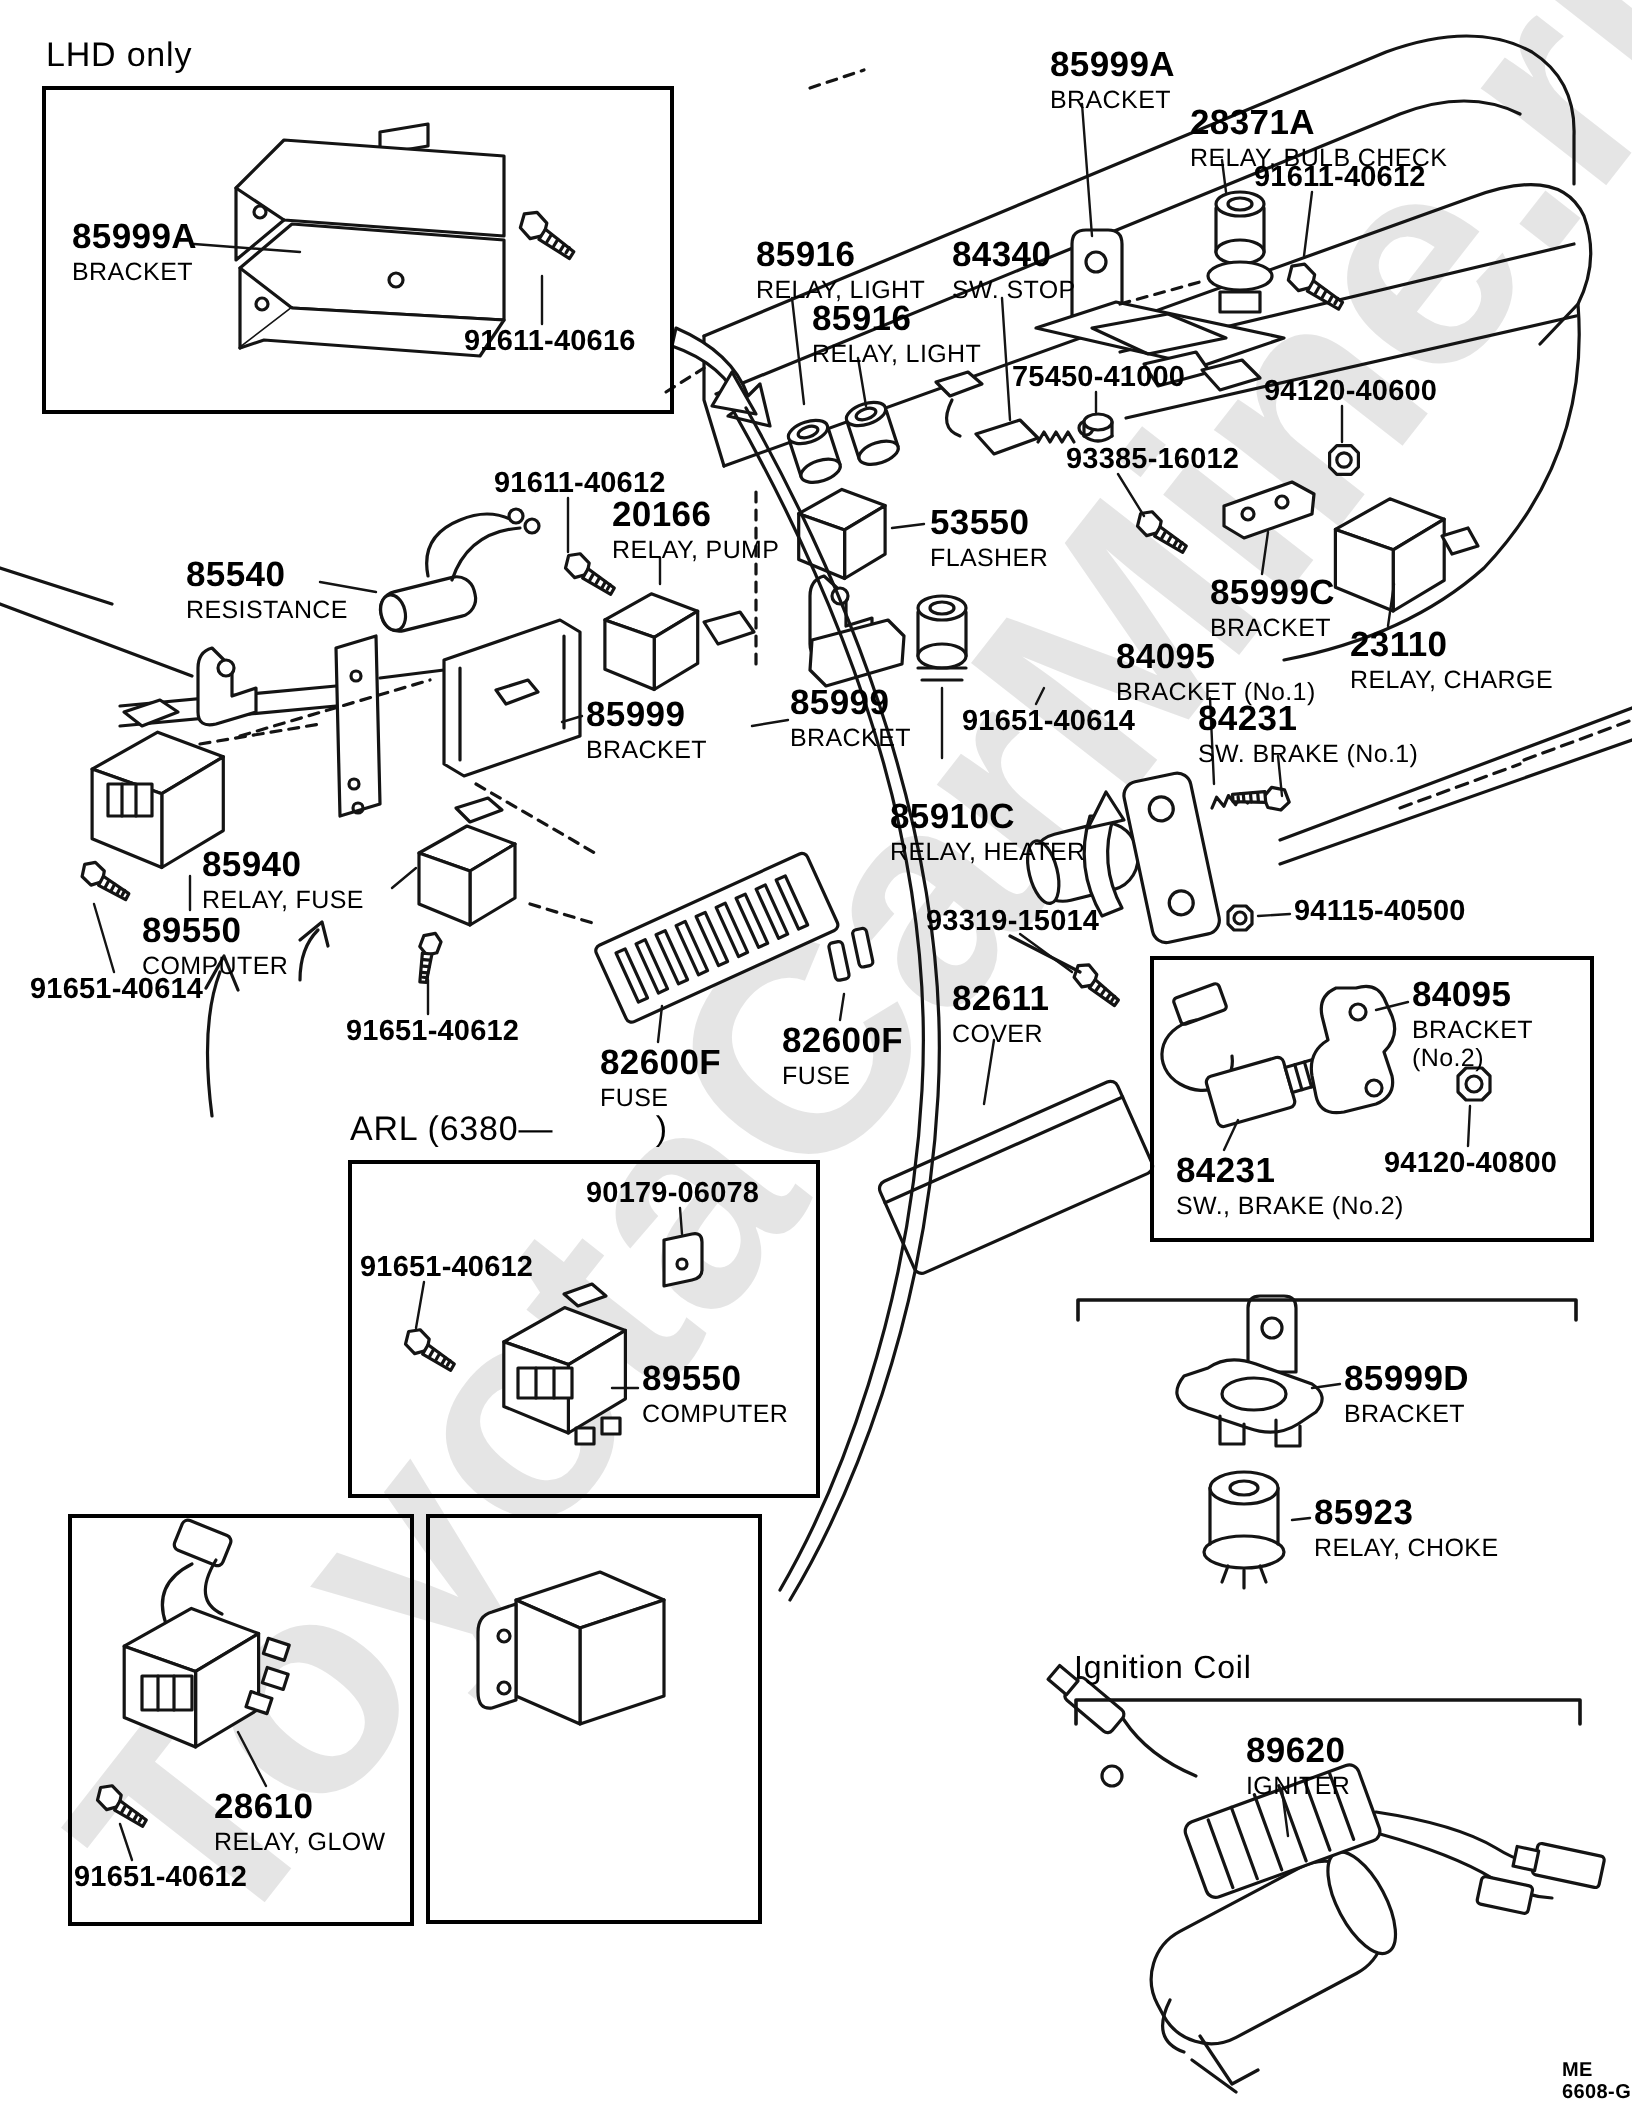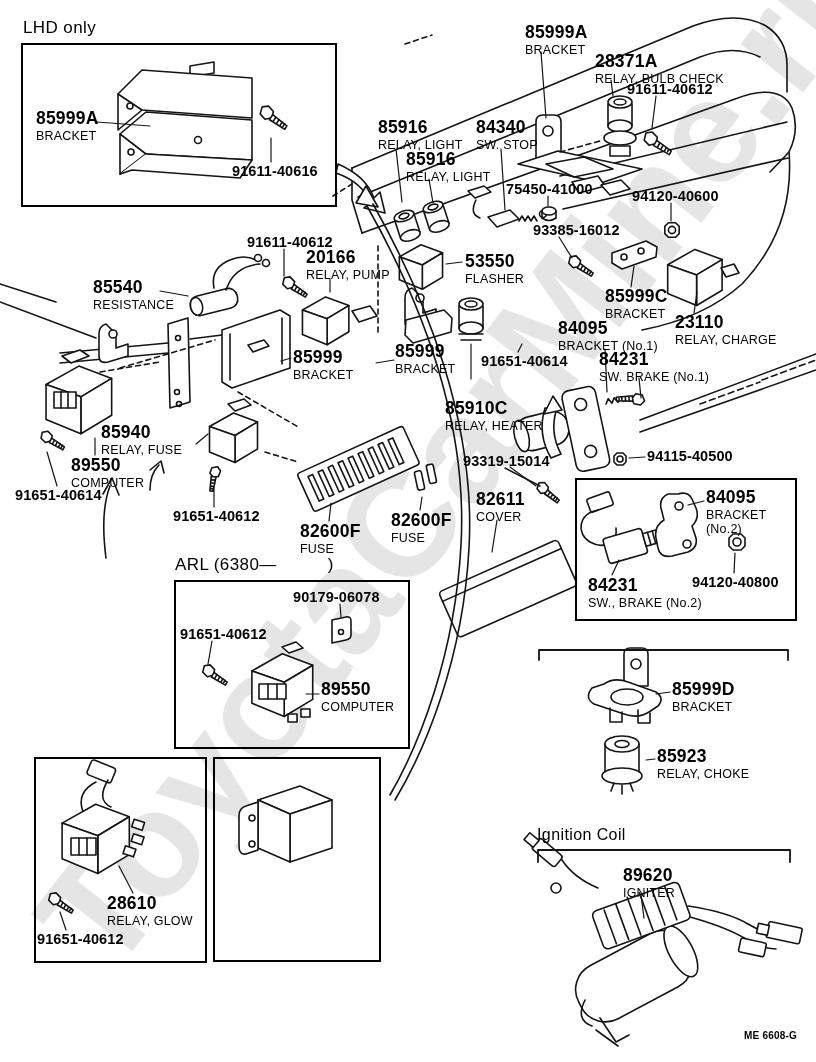--- a/index.html
+++ b/index.html
@@ -11,21 +11,21 @@
       color:rgba(0,0,0,0.10);white-space:nowrap;pointer-events:none;}
   .lbl{position:absolute;z-index:4;line-height:1;}
   .code{display:block;font-size:17.5px;font-weight:700;letter-spacing:.2px;line-height:1;}
   .desc{display:block;font-size:12.5px;font-weight:400;letter-spacing:.2px;line-height:1.12;
         white-space:pre-line;margin-top:1px;}
   .fn .code{font-size:14.5px;letter-spacing:.1px;}
   .pbox{position:absolute;border:2px solid #000;z-index:3;}
   .hd{position:absolute;z-index:4;font-weight:400;font-size:17px;letter-spacing:.4px;white-space:pre;}
   .hd.md{font-size:16px;}
   .note{position:absolute;z-index:4;font-weight:700;font-size:16px;line-height:1.35;white-space:pre-line;}
-  .fig{position:absolute;z-index:4;font-weight:700;font-size:10px;letter-spacing:.2px;}
+  .fig{position:absolute;z-index:4;font-weight:700;font-size:10px;letter-spacing:.2px;margin-left:37px;}
 </style>
 </head>
 <body>
 
 <div id="stage">
 
   <div class="wm">ToyotaCarMine.ru</div>
 
   <svg id="art" width="816" height="1062" viewBox="0 0 816 1062">
     <defs>

